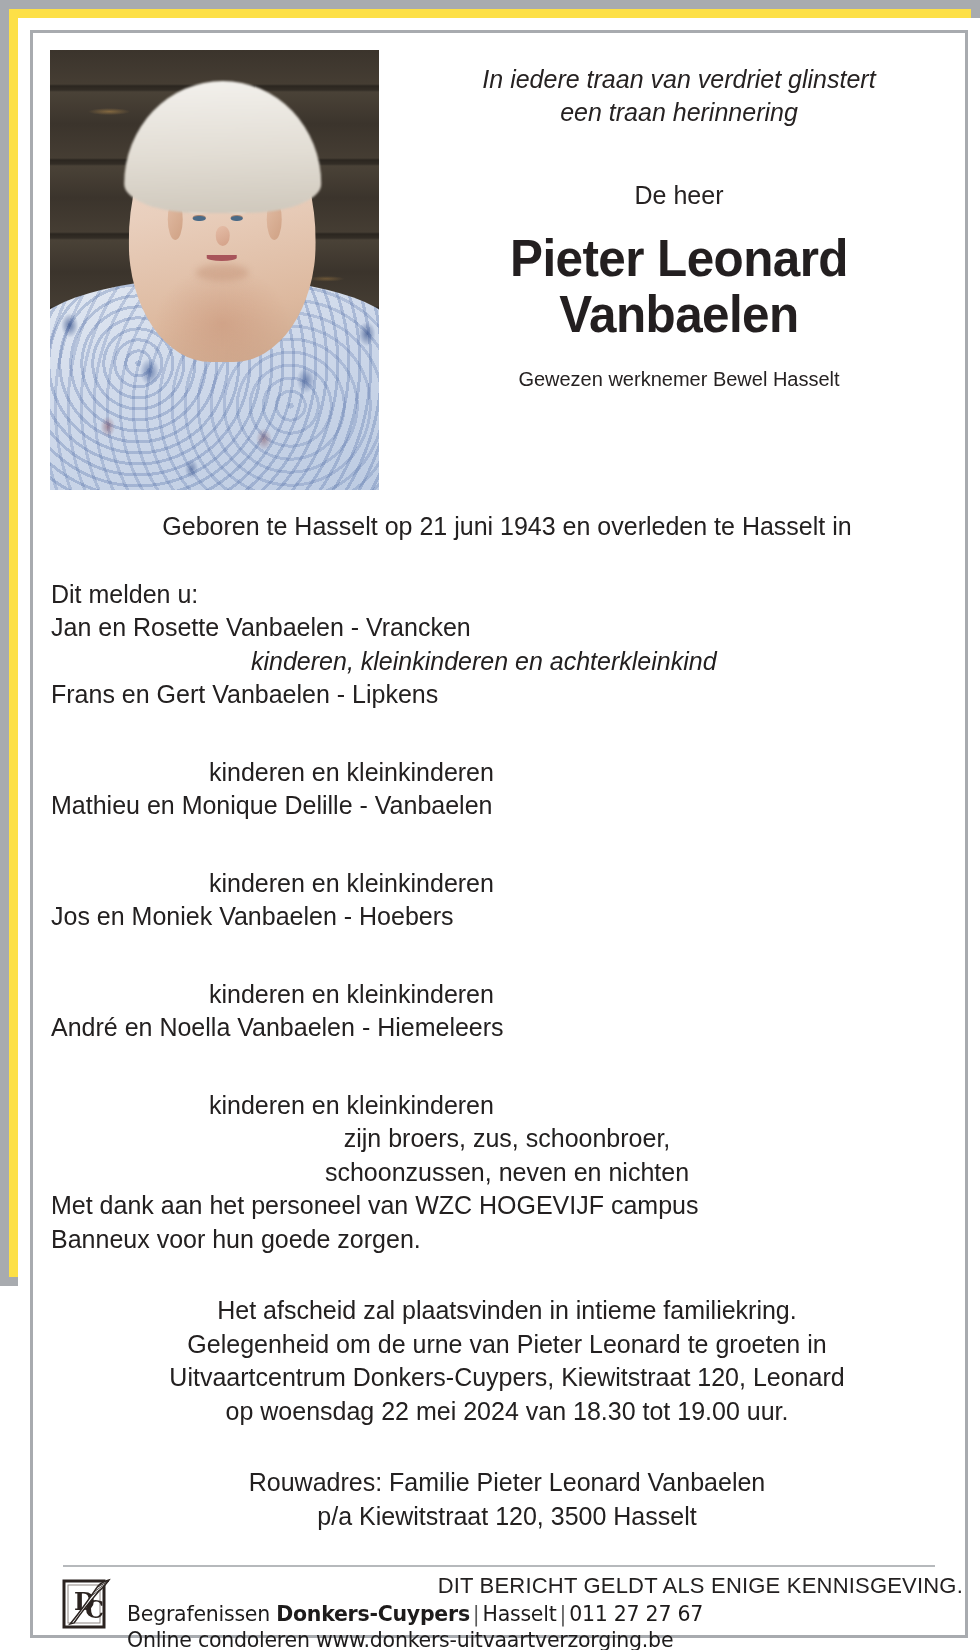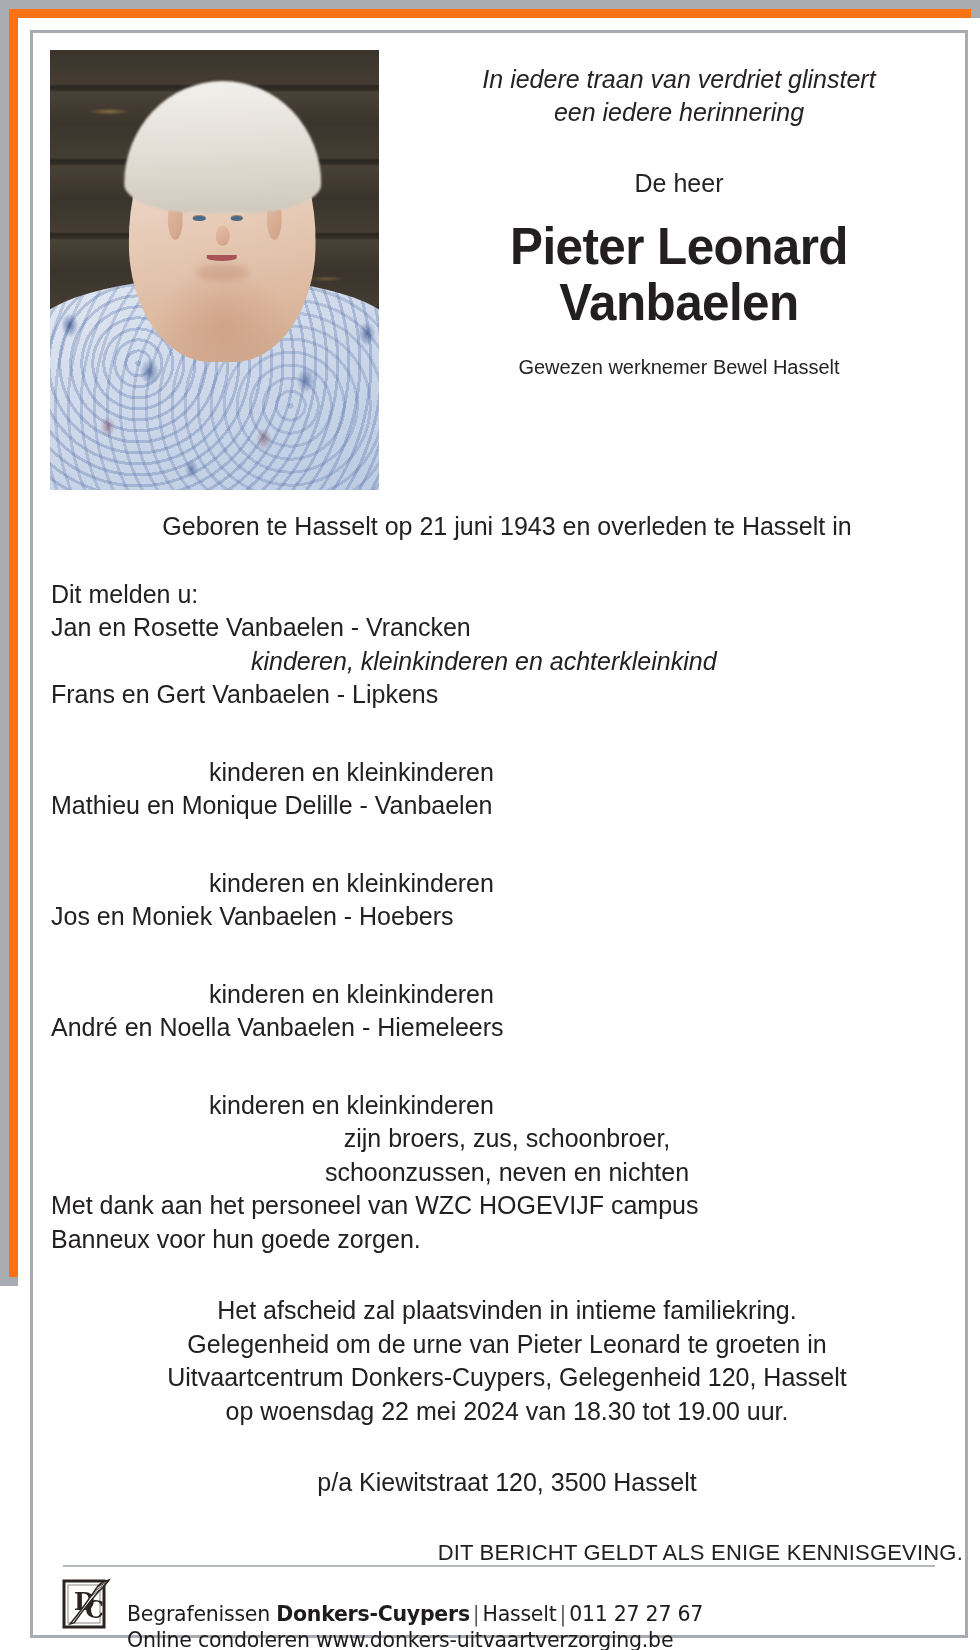--- a/index.html
+++ b/index.html
@@ -14,21 +14,21 @@
     -webkit-font-smoothing: antialiased;
   }
 
   
   #card-frame {
     position: absolute;
     left: 0; top: 0;
     width: 980px;
     height: 1286px;
     box-sizing: border-box;
-    background: #f97316;
+    background: #fde047;
     border: 9px solid #a8abaf;
   }
   #card-inner-gap {
     position: absolute;
     left: 9px; top: 9px;
     width: 962px;
     height: 1632px;
     box-sizing: border-box;
     background: #ffffff;
     padding: 12px;
@@ -189,21 +189,21 @@
     text-align: center;
     color: #231f1f;
   }
   #quote {
     font-style: italic;
     font-size: 25px;
     line-height: 1.32;
     color: #262222;
   }
   #honorific {
-    margin-top: 40px;
+    margin-top: 52px;
     font-size: 25px;
     color: #262222;
   }
   #deceased-name {
     margin-top: 20px;
     font-size: 52px;
     font-weight: bold;
     line-height: 1.08;
     letter-spacing: -0.6px;
     color: #231f20;
@@ -305,21 +305,21 @@
           <div class="nose"></div>
           <div class="mouth"></div>
           <div class="chin-shadow"></div>
         </div>
         <div class="hair"></div>
       </div>
 
       <div id="header-text">
         <div id="quote">
           <div>In iedere traan van verdriet glinstert</div>
-          <div>een iedere herinnering</div>
+          <div>een traan herinnering</div>
         </div>
         <div id="honorific">De heer</div>
         <div id="deceased-name">
           <div>Pieter Leonard</div>
           <div>Vanbaelen</div>
         </div>
         <div id="occupation">Gewezen werknemer Bewel Hasselt</div>
       </div>
 
       <div id="content">
@@ -353,27 +353,28 @@
         <div class="blk left">
           <div>Met dank aan het personeel van WZC HOGEVIJF campus</div>
           <div>Banneux voor hun goede zorgen.</div>
         </div>
 
         <div class="gap-lg"></div>
 
         <div class="blk center">
           <div>Het afscheid zal plaatsvinden in intieme familiekring.</div>
           <div>Gelegenheid om de urne van Pieter Leonard te groeten in</div>
-          <div>Uitvaartcentrum Donkers-Cuypers, Gelegenheid 120, Hasselt</div>
+          <div>Uitvaartcentrum Donkers-Cuypers, Kiewitstraat 120, Leonard</div>
           <div>op woensdag 22 mei 2024 van 18.30 tot 19.00 uur.</div>
         </div>
 
         <div class="gap-lg"></div>
 
         <div class="blk center">
+          <div>Rouwadres: Familie Pieter Leonard Vanbaelen</div>
           <div>p/a Kiewitstraat 120, 3500 Hasselt</div>
         </div>
 
         <div class="gap-lg"></div>
 
         <div id="final-notice">DIT BERICHT GELDT ALS ENIGE KENNISGEVING.</div>
       </div>
 
       <div id="footer-rule"></div>
 

